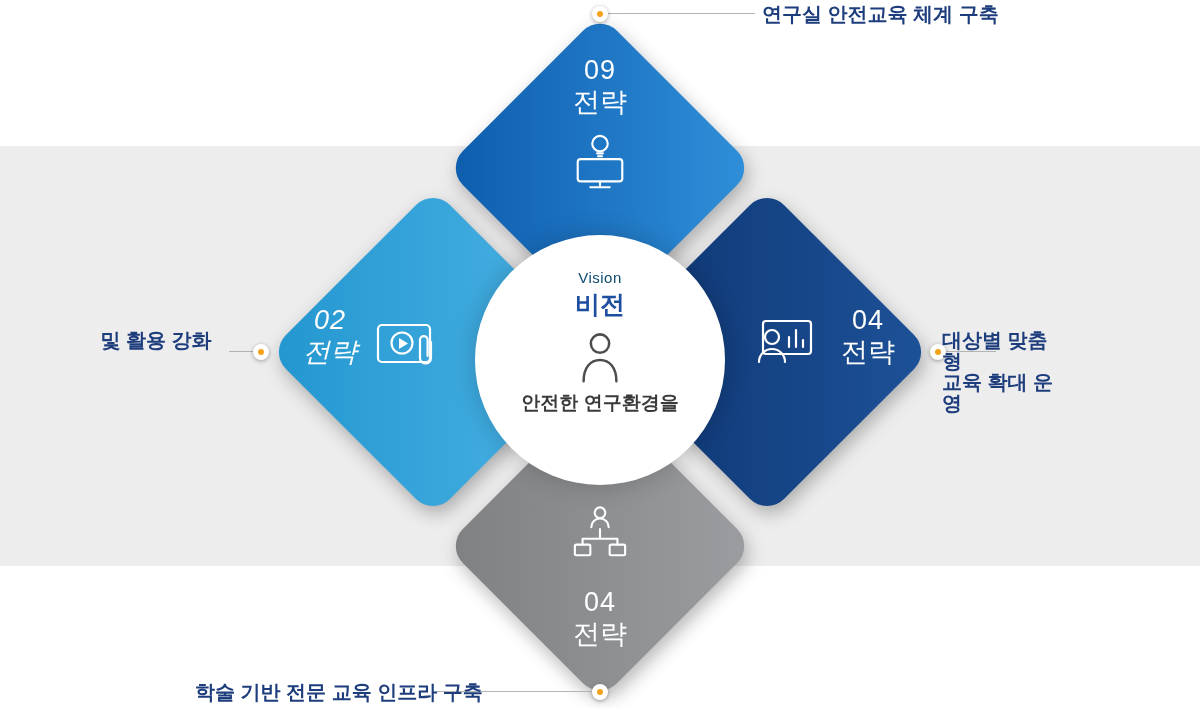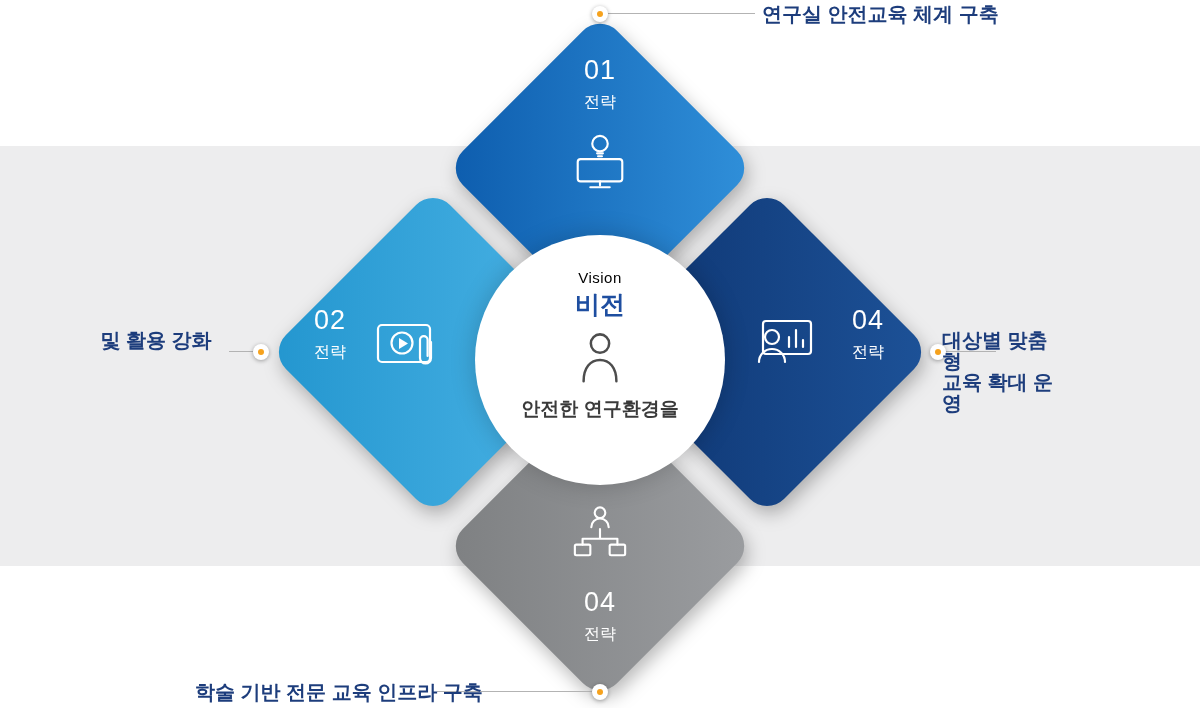--- a/index.html
+++ b/index.html
@@ -13,21 +13,21 @@
   
   .diamond-wrap { position:absolute; z-index:2; filter:drop-shadow(3px 7px 9px rgba(0,0,0,0.28)); }
   .diamond-wrap.big { width:308px; height:308px; }
   .diamond-wrap.wide { width:328px; height:328px; }
   .diamond-shape { position:absolute; border-radius:24px; transform:rotate(45deg); }
   .big  .diamond-shape { left:45px; top:45px; width:218px; height:218px; }
   .wide .diamond-shape { left:48px; top:48px; width:232px; height:232px; }
 
   .d-col { position:absolute; display:flex; flex-direction:column; align-items:center; color:#fff; }
   .d-num   { font-size:27px; font-weight:500; line-height:32px; letter-spacing:1px; }
-  .d-label { font-size:16px; font-weight:500; line-height:32px; }
+  .d-label { font-size:27px; font-weight:500; line-height:32px; }
   .d-icon  { line-height:0; }
   .d-icon svg { stroke:#ffffff; fill:none; stroke-width:2.2; stroke-linecap:round; stroke-linejoin:round; }
 
   
   #dw-0 { left:446px; top:14px; }
   #dw-0 .d-col { left:0; top:40px; width:100%; }
   #dw-0 .d-icon { margin-top:14px; }
 
   
   #dw-1 { left:269px; top:188px; }
@@ -45,25 +45,25 @@
   #dw-3 .d-num { margin-top:24px; }
 
   
   .vision-circle {
     position:absolute; left:475px; top:235px; width:250px; height:250px;
     background:#ffffff; border-radius:50%; z-index:3;
     box-shadow:0 0 26px rgba(0,0,0,0.20);
     display:flex; flex-direction:column; align-items:center; text-align:center;
     padding-top:34px;
   }
-  .vision-eyebrow { font-size:15px; color:#000000; letter-spacing:0.5px; }
+  .vision-eyebrow { font-size:15px; color:#0c4a6e; letter-spacing:0.5px; }
   .vision-title { font-size:25px; font-weight:bold; color:#1e4ea0; margin-top:2px; }
   .vision-person { margin-top:10px; line-height:0; }
   .vision-person svg { stroke:#4d4d4d; fill:none; stroke-width:2.6; stroke-linecap:round; }
-  .vision-desc { margin-top:12px; font-size:19px; font-weight:bold; color:#3a3a3a; line-height:23px; }
+  .vision-desc { margin-top:6px; font-size:19px; font-weight:bold; color:#3a3a3a; line-height:23px; }
 
   
   .callout { position:absolute; z-index:5; }
   .callout-text { font-size:20px; font-weight:bold; color:#1d3d7c; line-height:21px; white-space:nowrap; }
   .callout-line { position:absolute; height:1px; background:#b3b3b3; }
   .callout-dot {
     position:absolute; width:16px; height:16px; border-radius:50%;
     background:#ffffff; box-shadow:0 1px 4px rgba(0,0,0,0.35);
   }
   .callout-dot::after {
@@ -90,36 +90,36 @@
 </head>
 <body>
 
 <div class="stage">
 
   <div class="band"></div>
 
   <div class="diamond-wrap big" id="dw-0">
     <div class="diamond-shape" style="background: linear-gradient(45deg, rgb(13, 92, 173), rgb(48, 144, 218));"></div>
     <div class="d-col">
-      <div class="d-num">01</div>
+      <div class="d-num">09</div>
       <div class="d-label">전략</div>
       <div class="d-icon">
         <svg width="62" height="62" viewBox="0 0 64 64">
           <circle cx="32" cy="12" r="8"></circle>
           <path d="M29 22 h6 M30 25 h4"></path>
           <rect x="9" y="28" width="46" height="23" rx="3"></rect>
           <path d="M32 51 v4 M22 57 h20"></path>
         </svg>
       </div>
     </div>
   </div>
 
   <div class="diamond-wrap wide" id="dw-1">
     <div class="diamond-shape" style="background: linear-gradient(45deg, rgb(35, 150, 207), rgb(76, 180, 230));"></div>
-    <div class="d-col txt" style="position:absolute;">
+    <div class="d-col txt" style="position:absolute;font-style:italic;">
       <div class="d-num">02</div>
       <div class="d-label">전략</div>
     </div>
     <div class="d-icon">
       <svg width="70" height="56" viewBox="0 0 70 56">
         <rect x="3" y="7" width="52" height="37" rx="4"></rect>
         <circle cx="27" cy="25" r="10.5"></circle>
         <path d="M24 20 L33 25.5 L24 31 Z" fill="#ffffff" stroke="none"></path>
         <path d="M56 24 v16 a5.5 5.5 0 0 1 -11 0 V22 a3.8 3.8 0 0 1 7.6 0 v16"></path>
       </svg>

